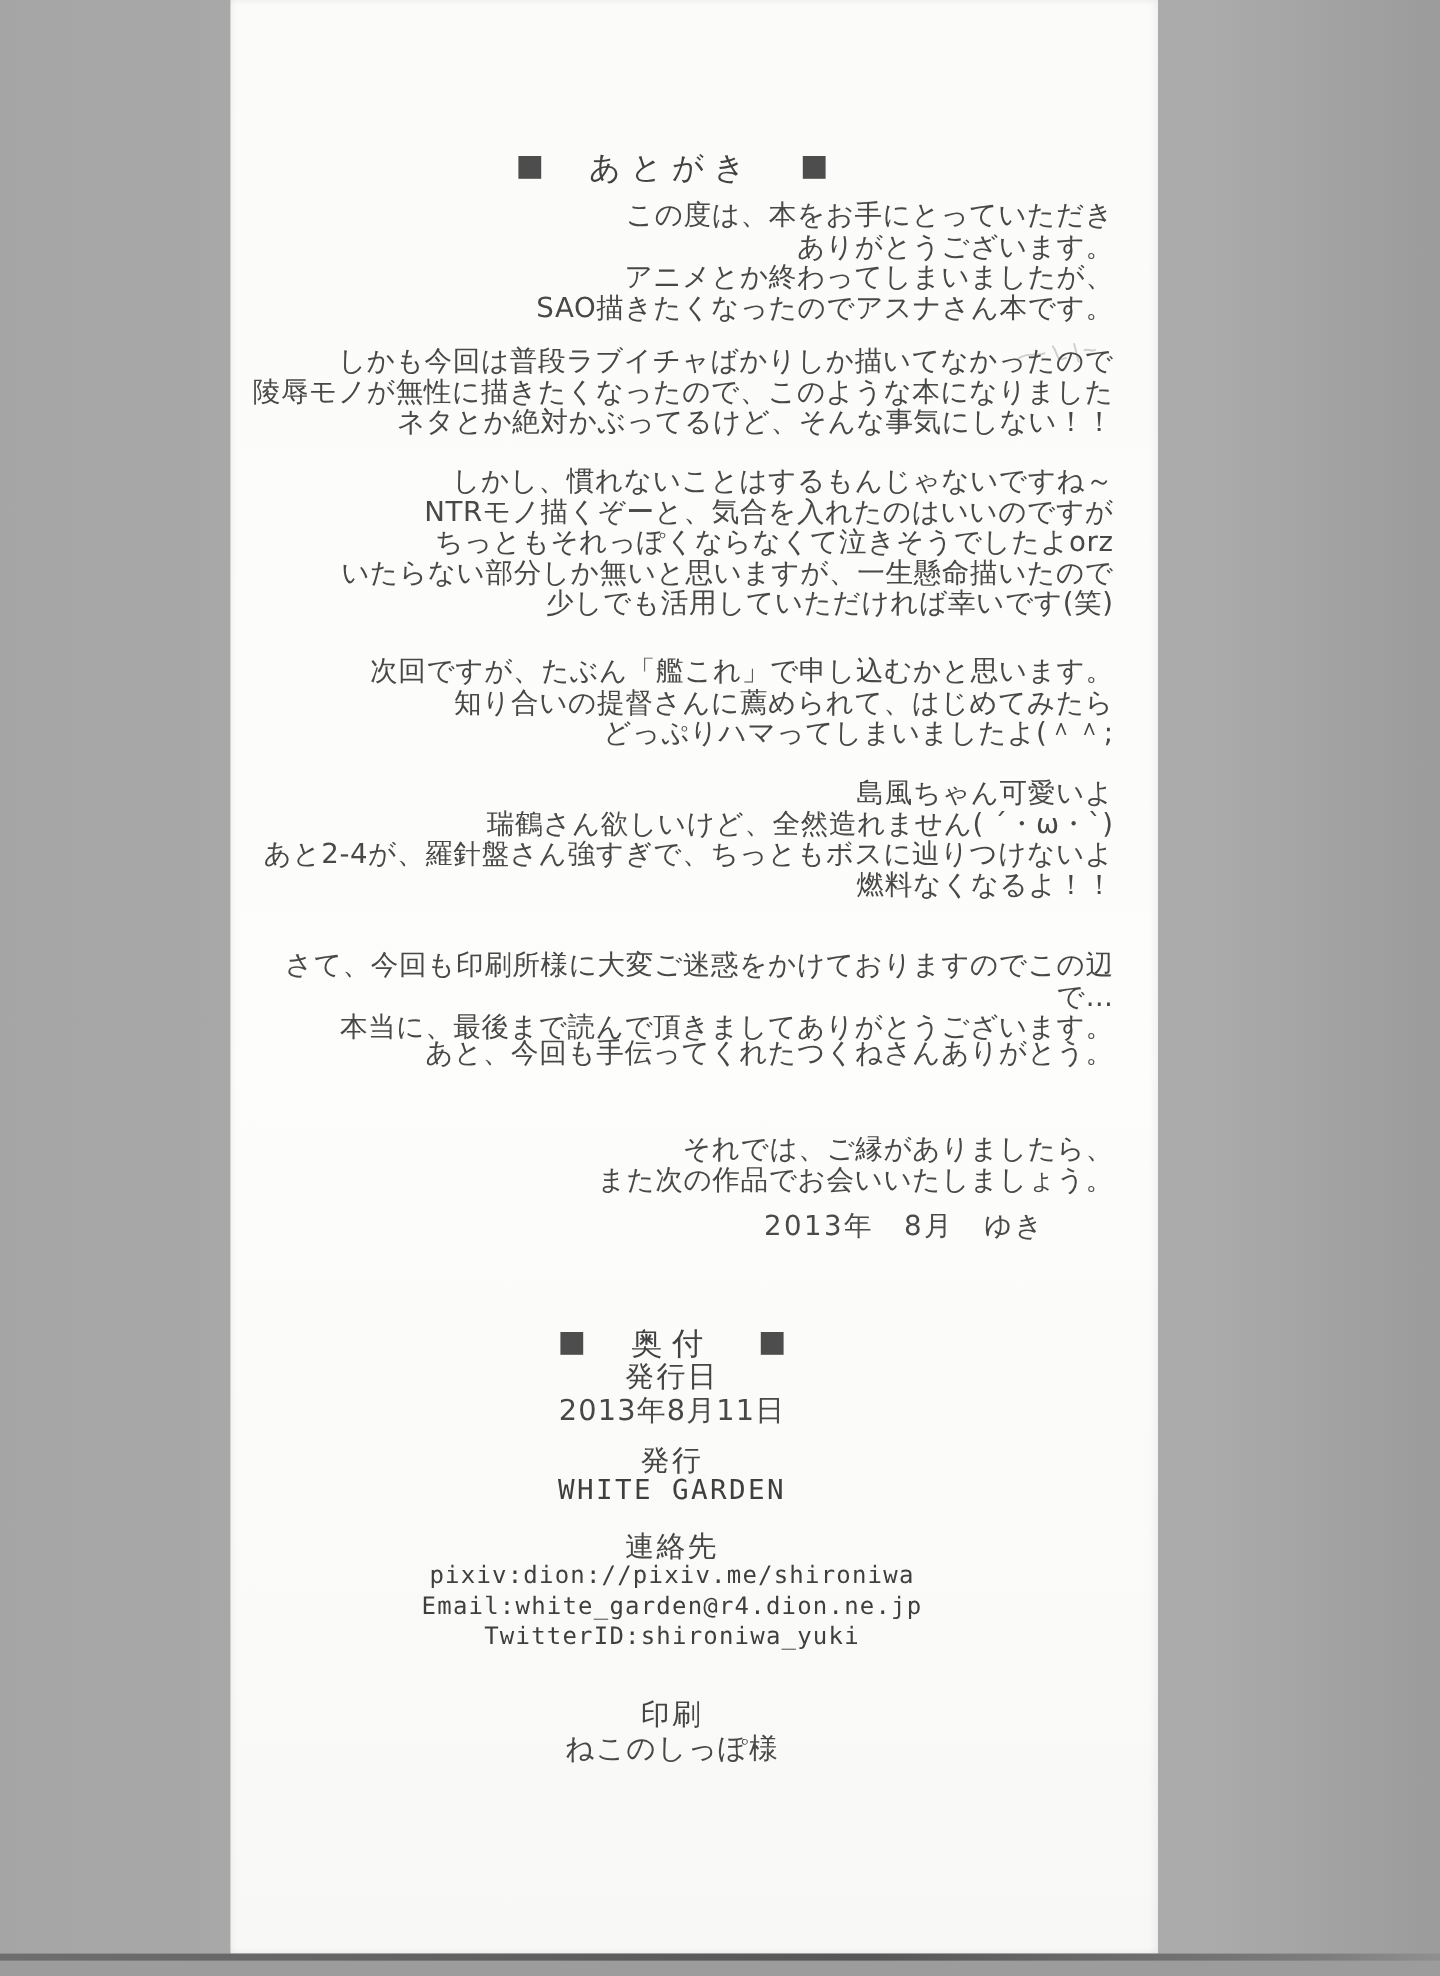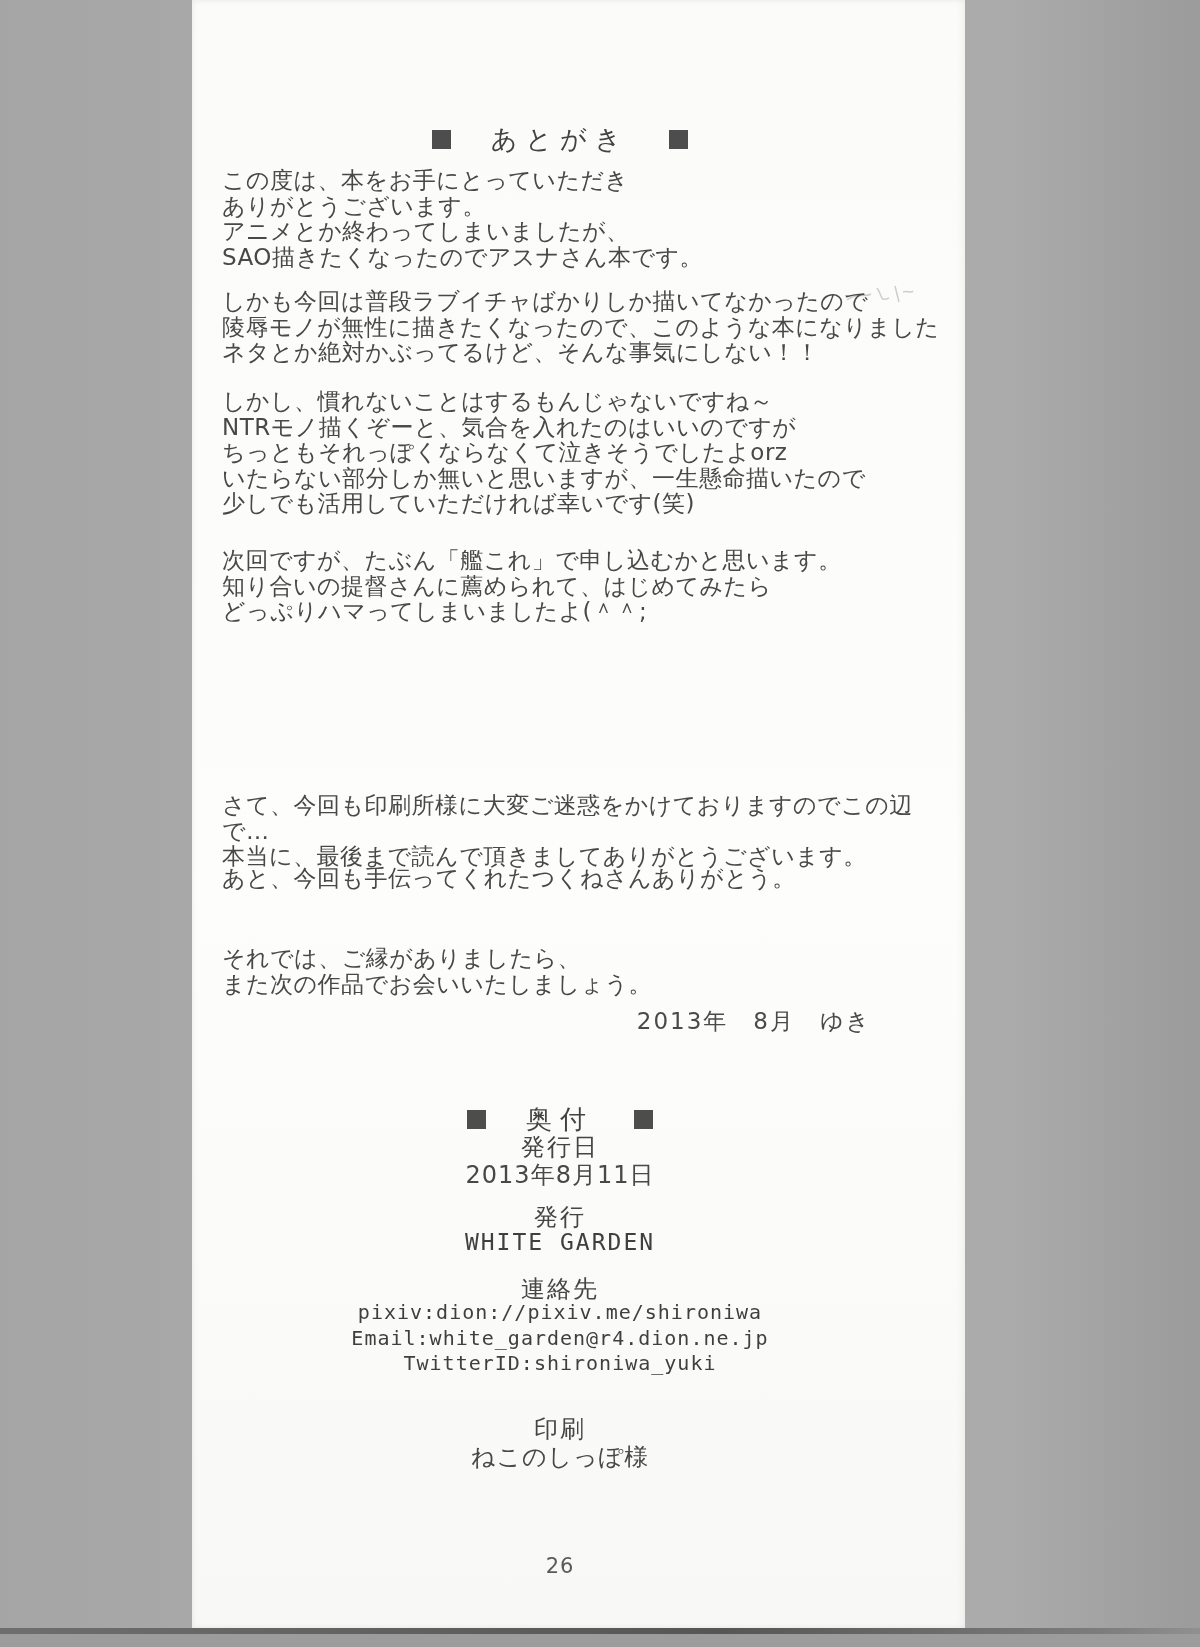--- a/index.html
+++ b/index.html
@@ -21,26 +21,25 @@
     position: absolute; left: 0; top: 1628px; width: 1200px; height: 6px;
     background: linear-gradient(90deg, #6e6e6e 0%, #565656 60%, #7d7d7d 92%, #909090 100%);
   }
   .bottom-strip {
     position: absolute; left: 0; top: 1634px; width: 1200px; height: 13px;
     background: #9c9c9c;
   }
   
   .blk {
     position: absolute; left: 0; width: 736px;
-    text-align: left;
+    text-align: right;
     white-space: pre-line;
     font-size: 23px; line-height: 25.5px;
     letter-spacing: 0.5px;
     color: #484848;
-    padding-left: 30px;
   }
   .hrow {
     position: absolute; left: 0; width: 736px;
     display: flex; justify-content: center; align-items: center;
     gap: 40px;
   }
   .sq { width: 19px; height: 19px; background: #4d4d4d; flex: 0 0 auto; }
   .htext { font-size: 26px; letter-spacing: 8px; color: #424242; }
   .sig {
     position: absolute; left: 15px; width: 664px;
@@ -91,20 +90,24 @@
 陵辱モノが無性に描きたくなったので、このような本になりました
 ネタとか絶対かぶってるけど、そんな事気にしない！！</div>
   <div class="blk" style="top:548px">次回ですが、たぶん「艦これ」で申し込むかと思います。
 知り合いの提督さんに薦められて、はじめてみたら
 どっぷりハマってしまいましたよ(＾＾;</div>
   <div class="blk" style="top:389px">しかし、慣れないことはするもんじゃないですね～
 NTRモノ描くぞーと、気合を入れたのはいいのですが
 ちっともそれっぽくならなくて泣きそうでしたよorz
 いたらない部分しか無いと思いますが、一生懸命描いたので
 少しでも活用していただければ幸いです(笑)</div>
+  <div class="blk" style="top:649px">島風ちゃん可愛いよ
+瑞鶴さん欲しいけど、全然造れません( ´・ω・`)
+あと2-4が、羅針盤さん強すぎで、ちっともボスに辿りつけないよ
+燃料なくなるよ！！</div>
   <div class="blk" style="top:793px">さて、今回も印刷所様に大変ご迷惑をかけておりますのでこの辺で…
 本当に、最後まで読んで頂きましてありがとうございます。</div>
   <div class="blk" style="top:866px">あと、今回も手伝ってくれたつくねさんありがとう。</div>
   <div class="blk" style="top:946px">それでは、ご縁がありましたら、
 また次の作品でお会いいたしましょう。</div>
 
   <div class="sig" style="top:1006px">2013年　8月　ゆき</div>
 
   <div class="hrow" style="top:1102px">
     <span class="sq"></span>
@@ -119,18 +122,17 @@
   <div class="sec-value mono" style="top:1229px; font-size:23px; letter-spacing:2px">WHITE GARDEN</div>
 
   <div class="sec-label" style="top:1273px">連絡先</div>
   <div class="sec-value mono contact-lines" style="top:1300px">pixiv:dion://pixiv.me/shironiwa
 Email:white_garden@r4.dion.ne.jp
 TwitterID:shironiwa_yuki</div>
 
   <div class="sec-label" style="top:1413px">印刷</div>
   <div class="sec-value" style="top:1441px">ねこのしっぽ様</div>
 
-  <div class="pagenum" style="top:1554px">26</div>
 
 </div>
 
 <div class="edge-line"></div>
 <div class="bottom-strip"></div>
 
 </body></html>

